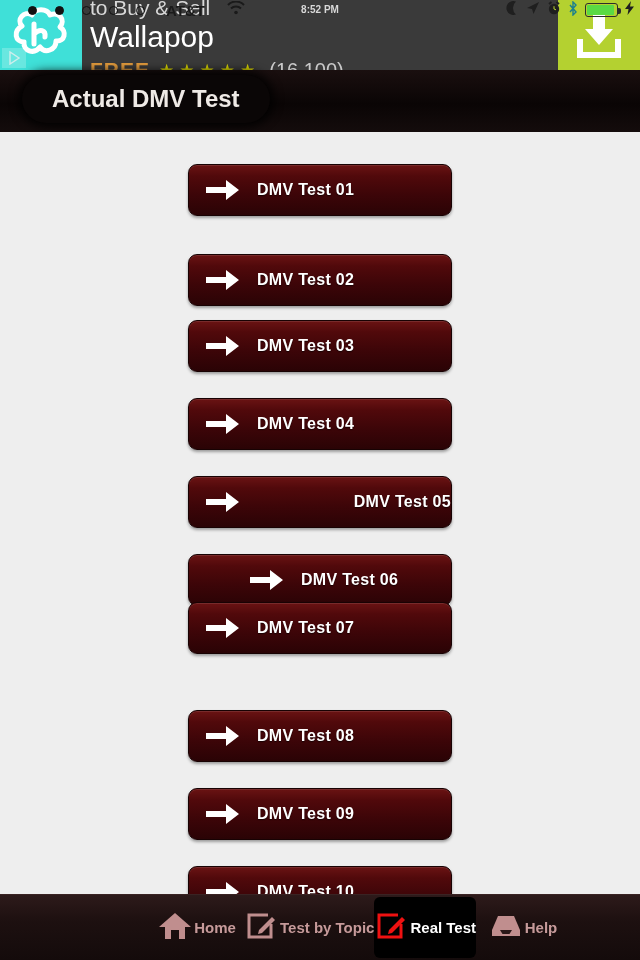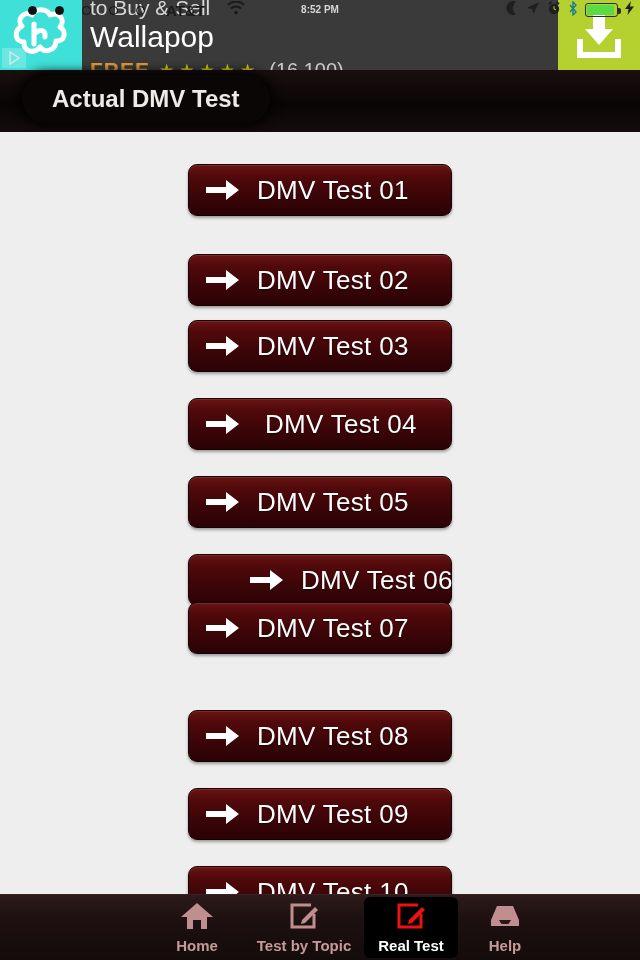--- a/index.html
+++ b/index.html
@@ -157,39 +157,39 @@
     box-shadow:0 2px 3px rgba(0,0,0,0.35), inset 0 1px 0 rgba(255,255,255,0.10);
     border:1px solid #180203;
     display:flex; align-items:center;
     cursor:pointer;
   }
   .test-btn .arrow-wrap {
     width:68px; display:flex; align-items:center; justify-content:center;
     flex:0 0 68px;
   }
   .test-btn .btn-label {
-    font-size:26px; font-weight:normal; color:#ffffff;
+    font-size:16px; font-weight:bold; color:#ffffff;
     letter-spacing:0.3px;
     white-space:nowrap;
     text-shadow:0 1px 1px rgba(0,0,0,0.6);
   }
 
   
   #tab-bar {
     position:absolute; left:0; bottom:0;
     width:640px; height:66px;
     background:#231313;
     background-image:linear-gradient(180deg,#2d1a1a 0%, #1d1010 40%, #140b0b 100%);
     display:flex; align-items:stretch;
     border-top:1px solid #3a2323;
   }
   #tab-spacer { flex:0 0 150px; }
   .tab-item {
     flex:0 0 94px;
-    display:flex; flex-direction:column;
+    display:flex; flex-direction:row;
     align-items:center; justify-content:center;
     gap:2px;
     cursor:pointer;
     position:relative;
   }
   .tab-item .tab-label {
     font-size:15px; font-weight:bold; color:#c69a9a;
     white-space:nowrap;
   }
   .tab-item.active {
@@ -321,29 +321,29 @@
         <span class="btn-label">DMV Test 02</span>
       </div>
       <div class="test-btn" style="top: 188px;">
         <span class="arrow-wrap">
           <svg width="34" height="24" viewBox="0 0 34 24">
             <path d="M0 9 L20 9 L20 2 L33 12 L20 22 L20 15 L0 15 Z" fill="#ffffff"></path>
           </svg>
         </span>
         <span class="btn-label">DMV Test 03</span>
       </div>
-      <div class="test-btn" style="top: 266px; gap: 8px;">
+      <div class="test-btn" style="top: 266px;">
         <span class="arrow-wrap">
           <svg width="34" height="24" viewBox="0 0 34 24">
             <path d="M0 9 L20 9 L20 2 L33 12 L20 22 L20 15 L0 15 Z" fill="#ffffff"></path>
           </svg>
         </span>
         <span class="btn-label">DMV Test 04</span>
       </div>
-      <div class="test-btn" style="top: 344px;">
+      <div class="test-btn" style="top: 344px; justify-content: space-between;">
         <span class="arrow-wrap">
           <svg width="34" height="24" viewBox="0 0 34 24">
             <path d="M0 9 L20 9 L20 2 L33 12 L20 22 L20 15 L0 15 Z" fill="#ffffff"></path>
           </svg>
         </span>
         <span class="btn-label">DMV Test 05</span>
       </div>
       <div class="test-btn" style="top: 422px; padding-left: 44px;">
         <span class="arrow-wrap">
           <svg width="34" height="24" viewBox="0 0 34 24">

